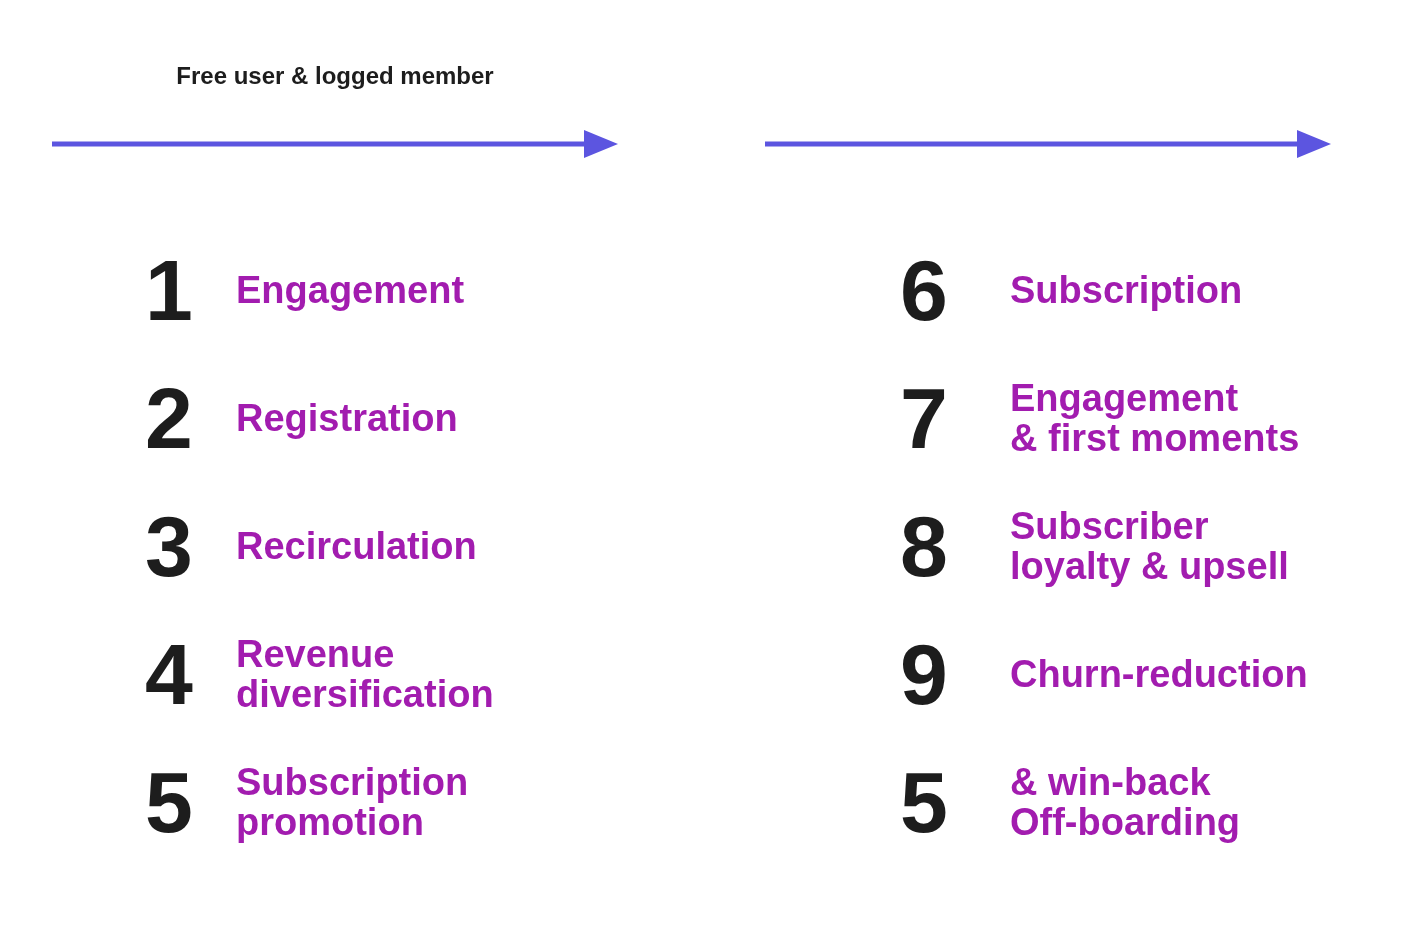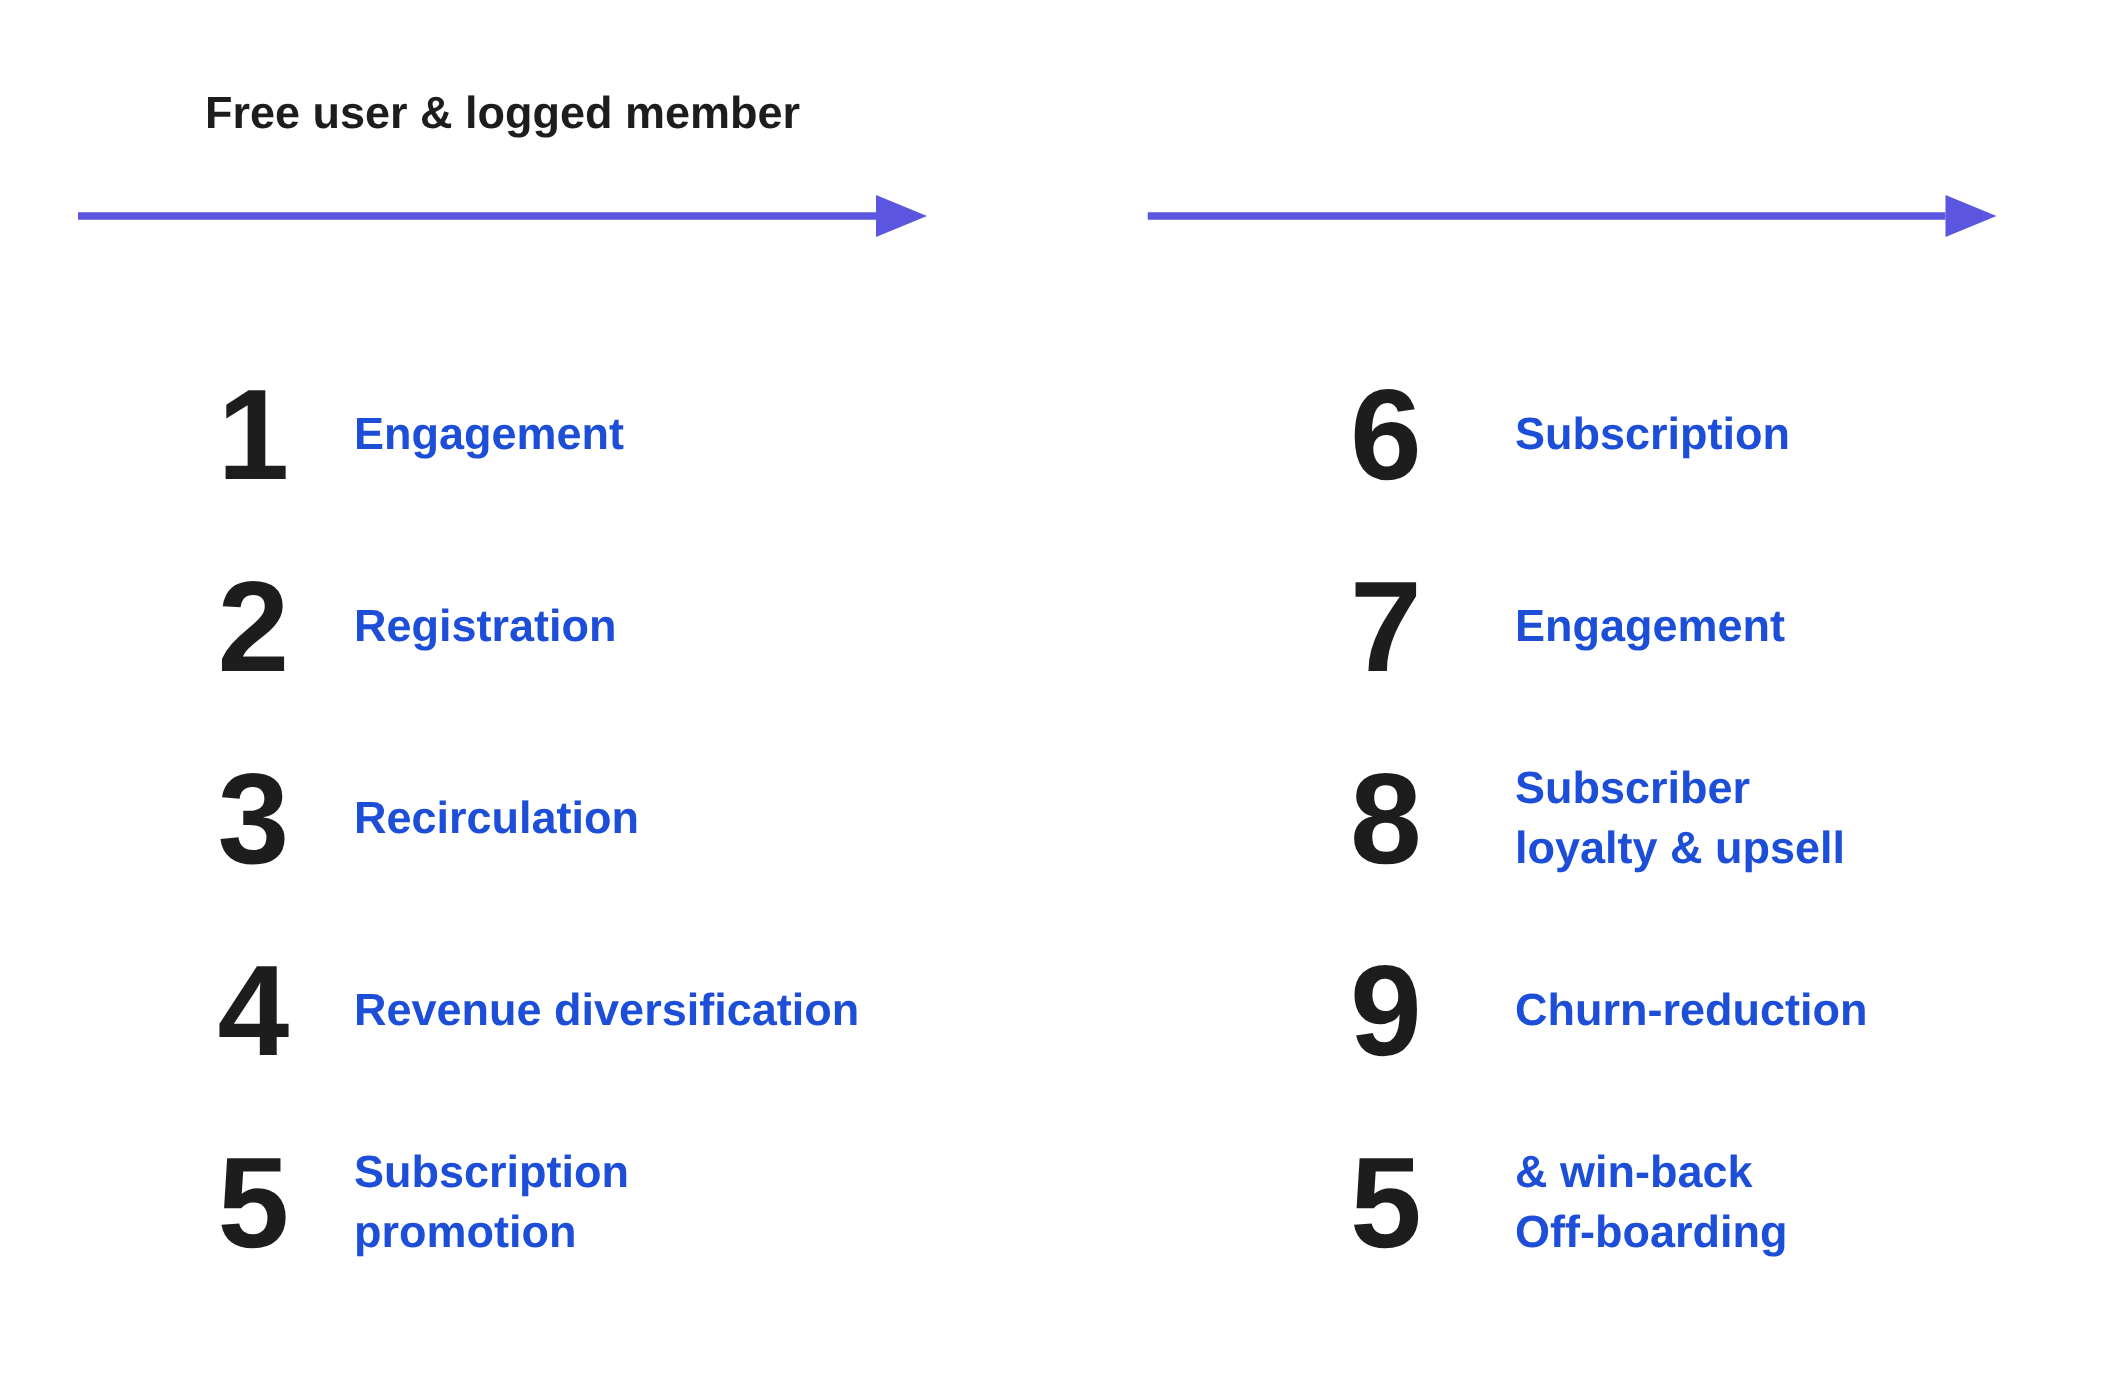--- a/index.html
+++ b/index.html
@@ -25,21 +25,21 @@
   .col-left  { left: 52px; }
   .col-right { left: 765px; }
 
   .col-header {
     position: absolute;
     top: 58px;
     left: 0;
     width: 100%;
     margin: 0;
     text-align: center;
-    font-size: 30px;
+    font-size: 24px;
     font-weight: 600;
     line-height: 36px;
     color: #1d1d1d;
     white-space: nowrap;
   }
   .arrow {
     position: absolute;
     top: 129px;
     left: 0;
     width: 566px;
@@ -69,24 +69,24 @@
     margin-left: 93px;
     width: 91px;
     text-align: left;
   }
   .col-right .num {
     margin-left: 108px;
     width: 100px;
     text-align: center;
   }
   .label {
-    font-size: 30px;
+    font-size: 38px;
     font-weight: 600;
     line-height: 40px;
-    color: #1d4ed8;
+    color: #a21caf;
   }
   .col-left .label  { margin-left: 0px; }
   .col-right .label { margin-left: 37px; }
   .label div:empty { display: none; }
 </style>
 </head>
 <body>
 
 <div class="canvas">
 
@@ -145,20 +145,21 @@
         <div class="num">6</div>
         <div class="label">
           <div>Subscription</div>
 
         </div>
       </div>
       <div class="row">
         <div class="num">7</div>
         <div class="label">
           <div>Engagement</div>
+          <div>&amp; first moments</div>
         </div>
       </div>
       <div class="row">
         <div class="num">8</div>
         <div class="label">
           <div>Subscriber</div>
           <div>loyalty &amp; upsell</div>
         </div>
       </div>
       <div class="row">

